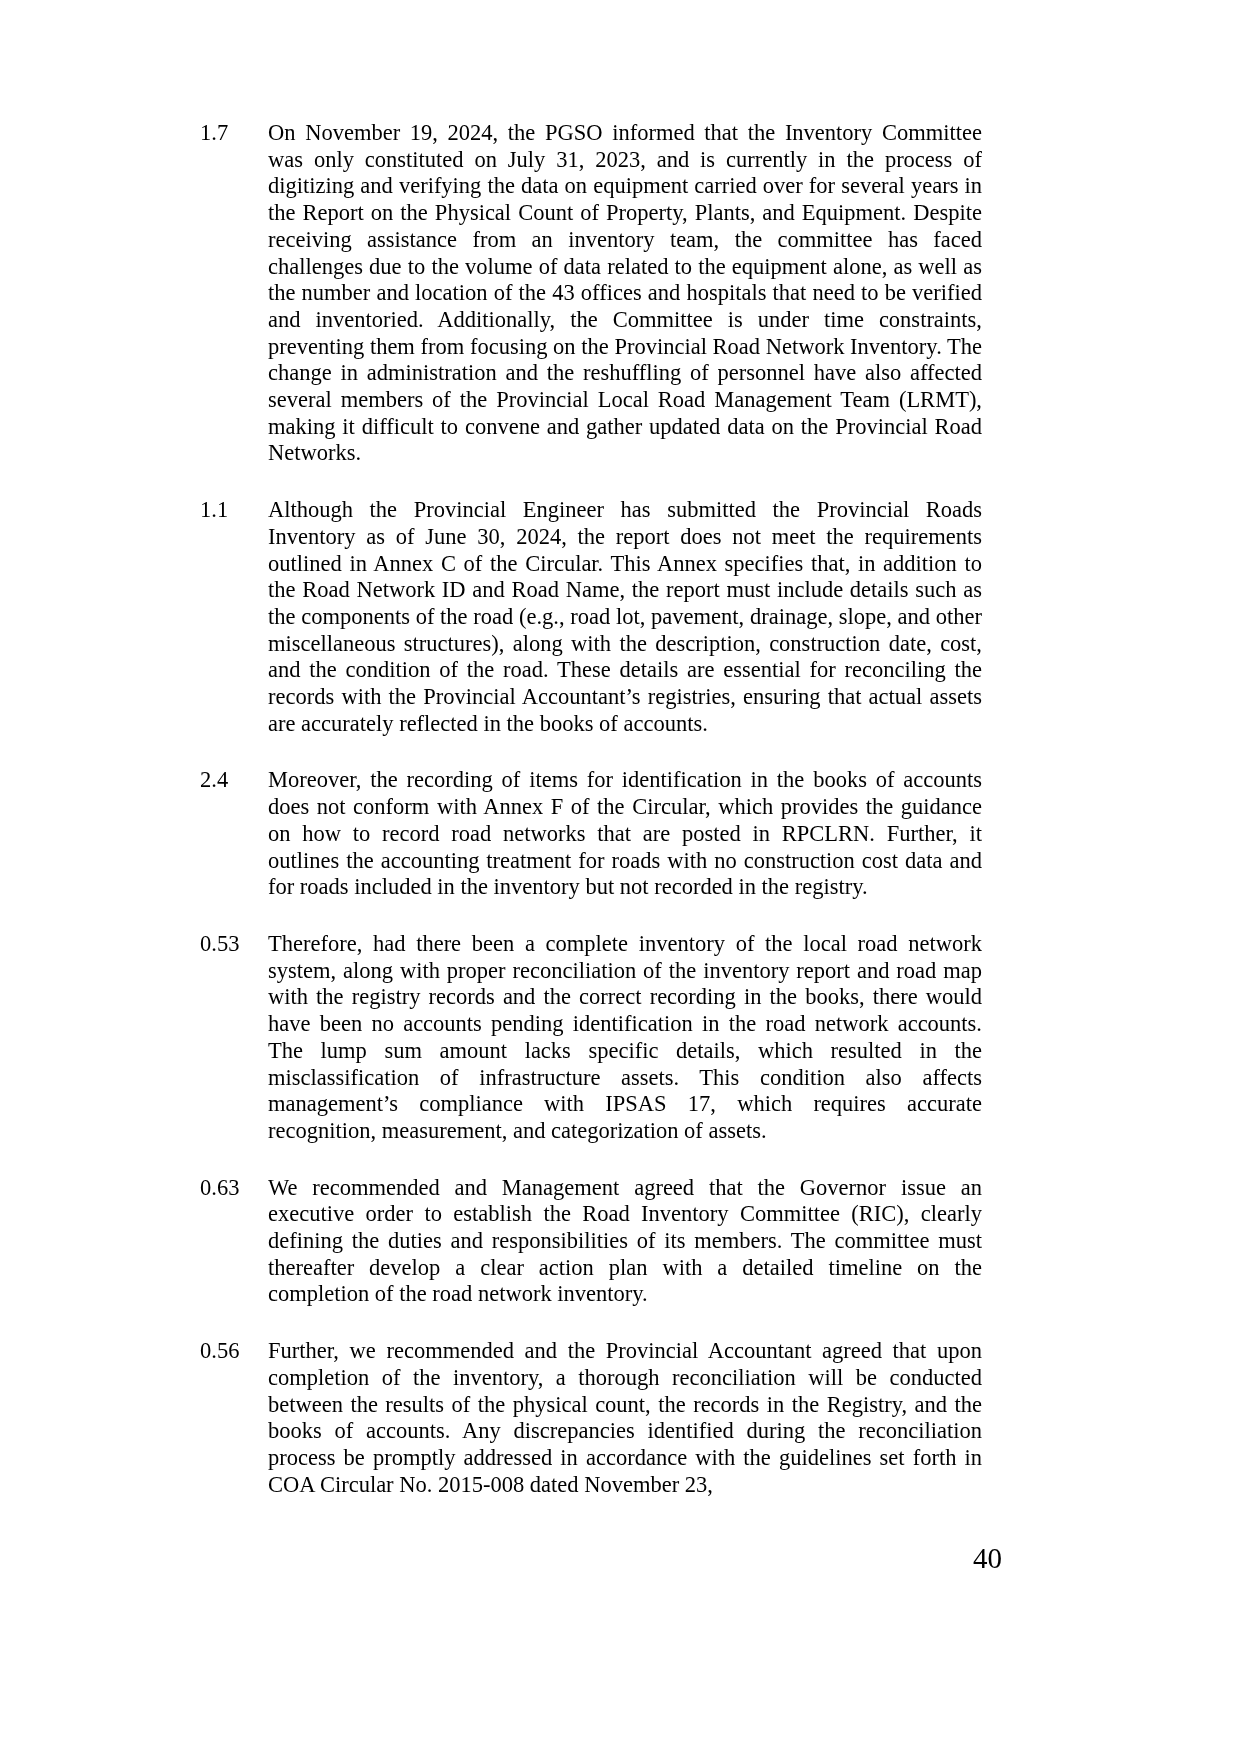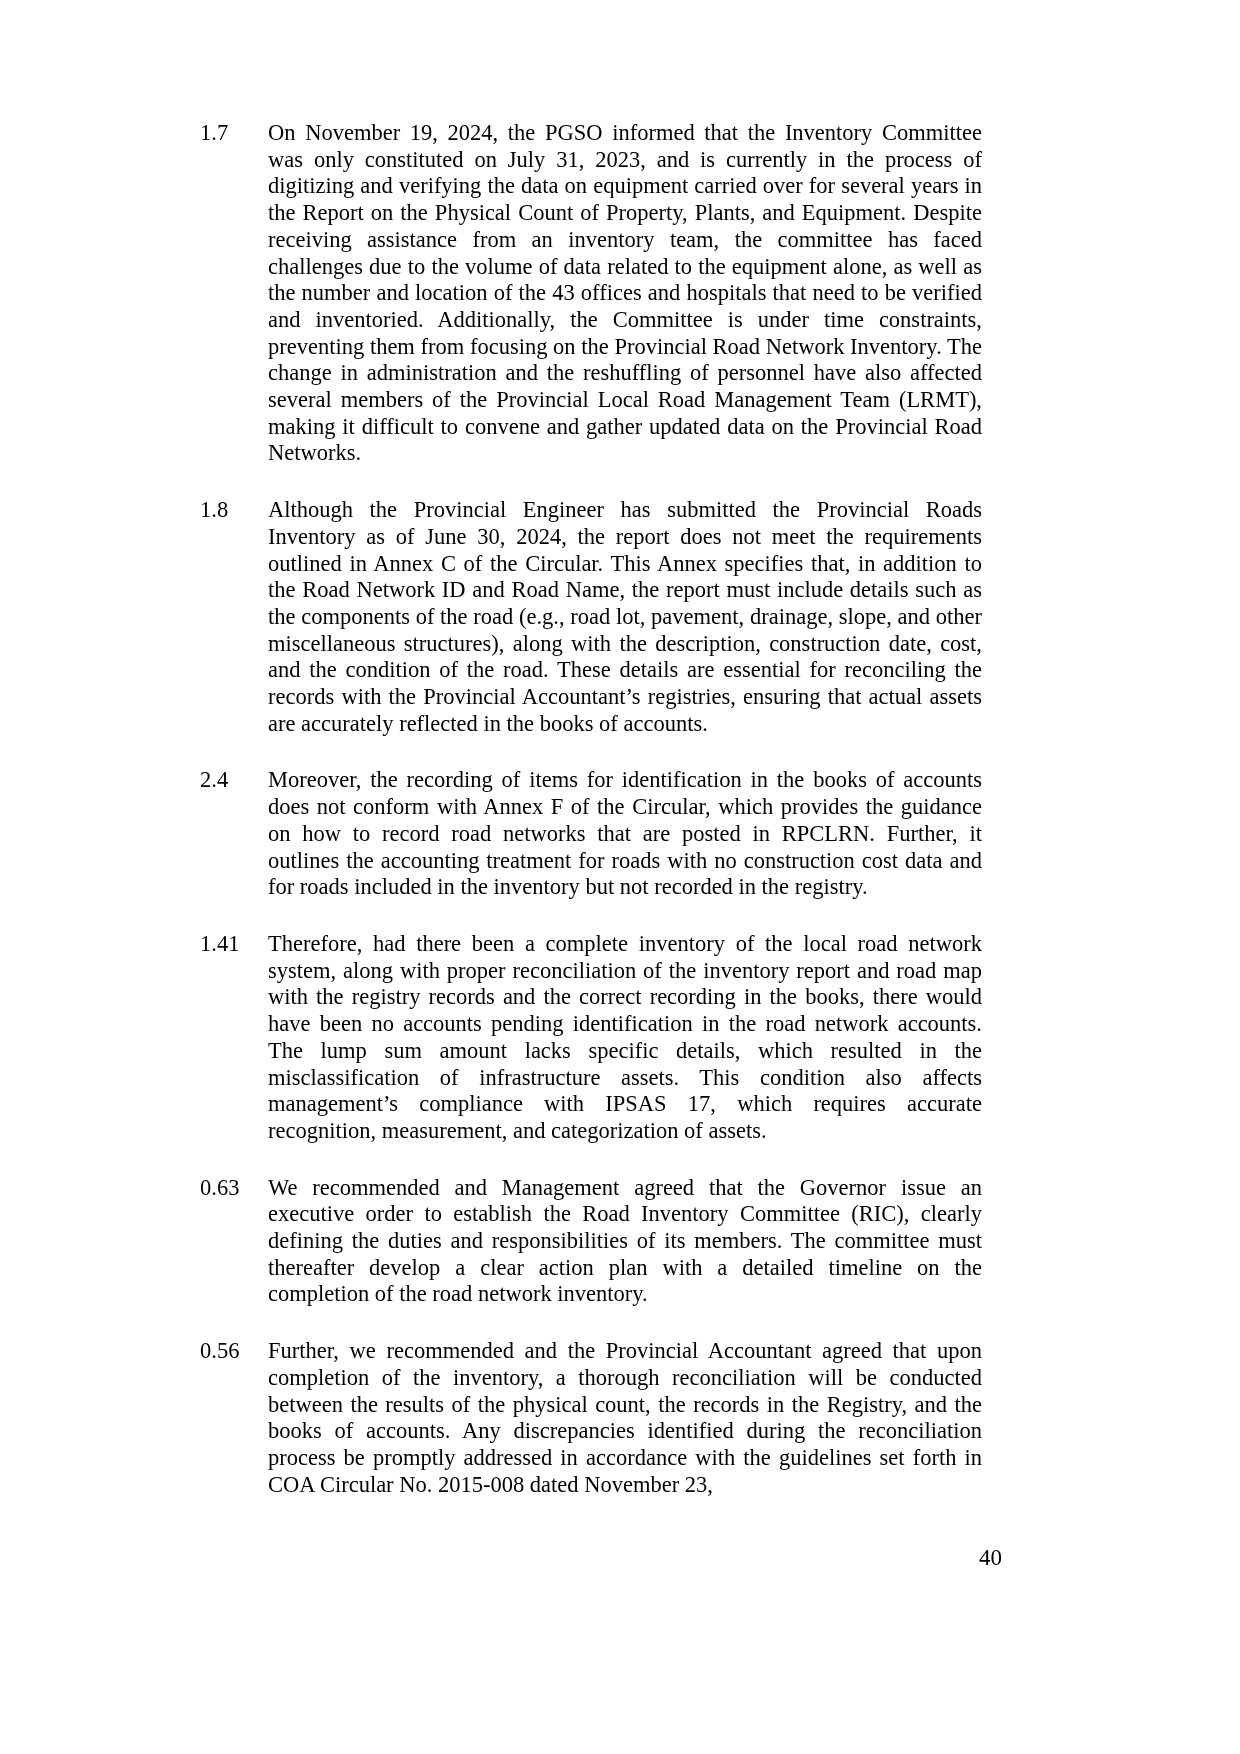--- a/index.html
+++ b/index.html
@@ -49,48 +49,48 @@
     text-justify: inter-word;
     hyphens: none;
   }
   .para.bold .para-text {
     font-weight: normal;
   }
   .page-number {
     position: absolute;
     right: 238px;
     bottom: 95px;
-    font-size: 23px;
+    font-size: 29px;
     line-height: 26px;
     text-align: center;
   }
 </style>
 </head>
 <body>
 
 <div class="page">
   <div class="body-block">
 
     <div class="para">
       <span class="para-num">1.7</span>
       <span class="para-text">On November 19, 2024, the PGSO informed that the Inventory Committee was only constituted on July 31, 2023, and is currently in the process of digitizing and verifying the data on equipment carried over for several years in the Report on the Physical Count of Property, Plants, and Equipment. Despite receiving assistance from an inventory team, the committee has faced challenges due to the volume of data related to the equipment alone, as well as the number and location of the 43 offices and hospitals that need to be verified and inventoried. Additionally, the Committee is under time constraints, preventing them from focusing on the Provincial Road Network Inventory. The change in administration and the reshuffling of personnel have also affected several members of the Provincial Local Road Management Team (LRMT), making it difficult to convene and gather updated data on the Provincial Road Networks.</span>
     </div>
 
     <div class="para">
-      <span class="para-num">1.8</span>
+      <span class="para-num">1.1</span>
       <span class="para-text">Although the Provincial Engineer has submitted the Provincial Roads Inventory as of June 30, 2024, the report does not meet the requirements outlined in Annex C of the Circular. This Annex specifies that, in addition to the Road Network ID and Road Name, the report must include details such as the components of the road (e.g., road lot, pavement, drainage, slope, and other miscellaneous structures), along with the description, construction date, cost, and the condition of the road. These details are essential for reconciling the records with the Provincial Accountant’s registries, ensuring that actual assets are accurately reflected in the books of accounts.</span>
     </div>
 
     <div class="para">
       <span class="para-num">2.4</span>
       <span class="para-text">Moreover, the recording of items for identification in the books of accounts does not conform with Annex F of the Circular, which provides the guidance on how to record road networks that are posted in RPCLRN.  Further, it outlines the accounting treatment for roads with no construction cost data and for roads included in the inventory but not recorded in the registry.</span>
     </div>
 
     <div class="para">
-      <span class="para-num">1.41</span>
+      <span class="para-num">0.53</span>
       <span class="para-text">Therefore, had there been a complete inventory of the local road network system, along with proper reconciliation of the inventory report and road map with the registry records and the correct recording in the books, there would have been no accounts pending identification in the road network accounts. The lump sum amount lacks specific details, which resulted in the misclassification of infrastructure assets. This condition also affects management’s compliance with IPSAS 17, which requires accurate recognition, measurement, and categorization of assets.</span>
     </div>
 
     <div class="para bold">
       <span class="para-num">0.63</span>
       <span class="para-text">We recommended and Management agreed that the Governor issue an executive order to establish the Road Inventory Committee (RIC), clearly defining the duties and responsibilities of its members. The committee must thereafter develop a clear action plan with a detailed timeline on the completion of the road network inventory.</span>
     </div>
 
     <div class="para bold">
       <span class="para-num">0.56</span>

